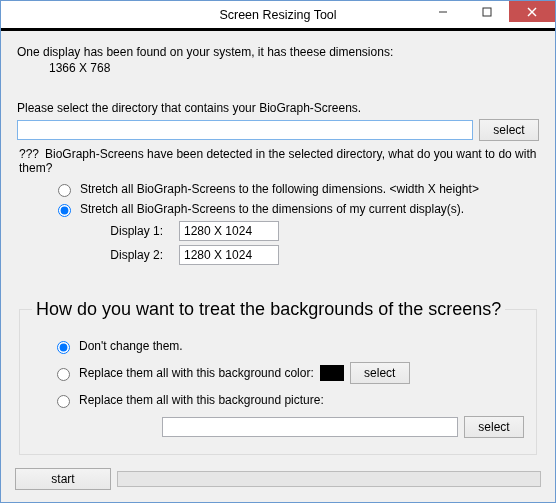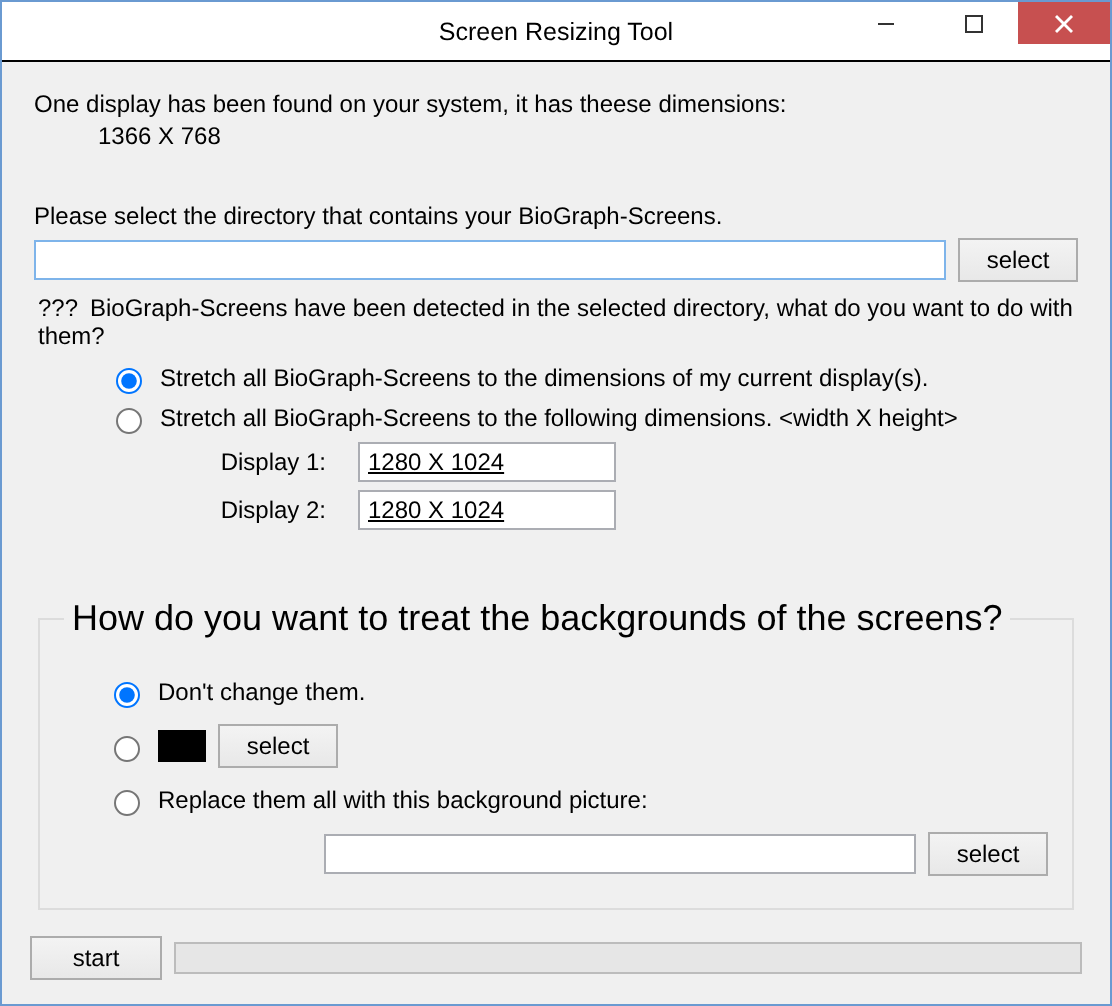--- a/index.html
+++ b/index.html
@@ -14,21 +14,21 @@
   .window {
     width: 556px;
     height: 503px;
     background: #f0f0f0;
     border: 1px solid #6a9ad1;
     position: relative;
   }
   .titlebar {
     height: 30px;
     background: #fff;
-    border-bottom: 1px solid #000000;
+    border-bottom: 3px solid #000000;
     display: flex;
     align-items: center;
     position: relative;
   }
   .titlebar .title {
     flex: 1;
     text-align: center;
     font-size: 12.5px;
     color: #000;
   }
@@ -99,21 +99,21 @@
   }
   .opt { display: flex; align-items: center; gap: 6px; margin: 4px 0; line-height: 16px; }
   .dim-row {
     display: flex;
     align-items: center;
     gap: 16px;
     margin-left: 46px;
     margin-top: 4px;
   }
   .dim-row .lbl { width: 64px; text-align: right; }
-  .dim-row input { width: 129px; text-decoration: underline; }
+  .dim-row input { width: 100px; }
 
   fieldset.bg-group {
     margin-top: 34px;
     border: 1px solid #dcdcdc;
     padding: 10px 12px 16px 12px;
   }
   fieldset.bg-group legend {
     padding: 0 4px;
     font-size: 18px;
   }
@@ -132,21 +132,21 @@
   }
   .pic-row input { flex: 1; }
 
   .bottombar {
     position: absolute;
     left: 14px; right: 14px; bottom: 12px;
     display: flex;
     gap: 6px;
     align-items: center;
   }
-  .bottombar .start { width: 66px; }
+  .bottombar .start { width: 96px; }
   .progress {
     flex: 1;
     height: 16px;
     border: 1px solid #bcbcbc;
     background: #e6e6e6;
   }
 </style>
 </head>
 <body>
 
@@ -183,46 +183,47 @@
       <input type="text" class="txt" value="" style="">
       <button class="btn">select</button>
     </div>
 
     <div class="detected">
       <span class="qmarks">???</span><span>BioGraph-Screens have been detected in the selected directory, what do you want to do with them?</span>
     </div>
 
     <div class="opt-group">
       <label class="opt">
+        <input type="radio" name="stretch" style="">
+        <span>Stretch all BioGraph-Screens to the following dimensions. &lt;width X height&gt;</span>
+      </label>
+      <label class="opt">
         <input type="radio" name="stretch" checked="" style="">
         <span>Stretch all BioGraph-Screens to the dimensions of my current display(s).</span>
-      </label>
-      <label class="opt">
-        <input type="radio" name="stretch" style="">
-        <span>Stretch all BioGraph-Screens to the following dimensions. &lt;width X height&gt;</span>
       </label>
       <div class="dim-row">
         <span class="lbl">Display 1:</span>
         <input type="text" class="txt plain" value="1280 X 1024" style="">
       </div>
       <div class="dim-row">
         <span class="lbl">Display 2:</span>
         <input type="text" class="txt plain" value="1280 X 1024" style="">
       </div>
     </div>
 
     <fieldset class="bg-group">
       <legend>How do you want to treat the backgrounds of the screens?</legend>
       <div class="bg-opts">
         <label class="opt">
           <input type="radio" name="bg" checked="" style="">
           <span>Don't change them.</span>
         </label>
         <label class="opt">
           <input type="radio" name="bg" style="">
+          <span>Replace them all with this background color:</span>
           <span class="swatch" style="background:#000000"></span>
           <button class="btn">select</button>
         </label>
         <label class="opt">
           <input type="radio" name="bg" style="">
           <span>Replace them all with this background picture:</span>
         </label>
         <div class="pic-row">
           <input type="text" class="txt plain" value="" style="">
           <button class="btn">select</button>

